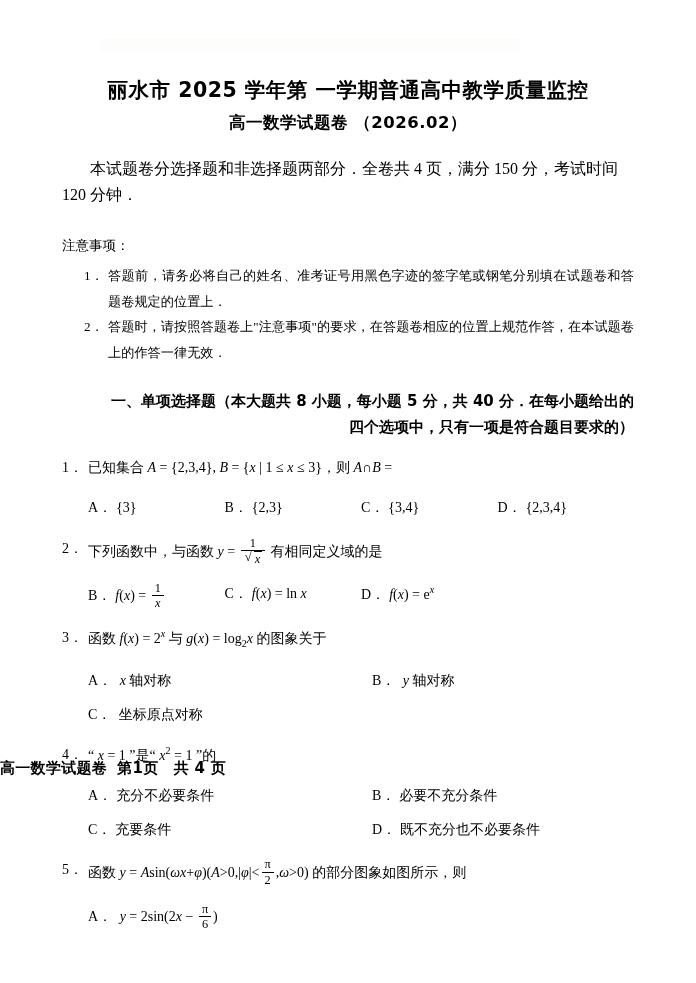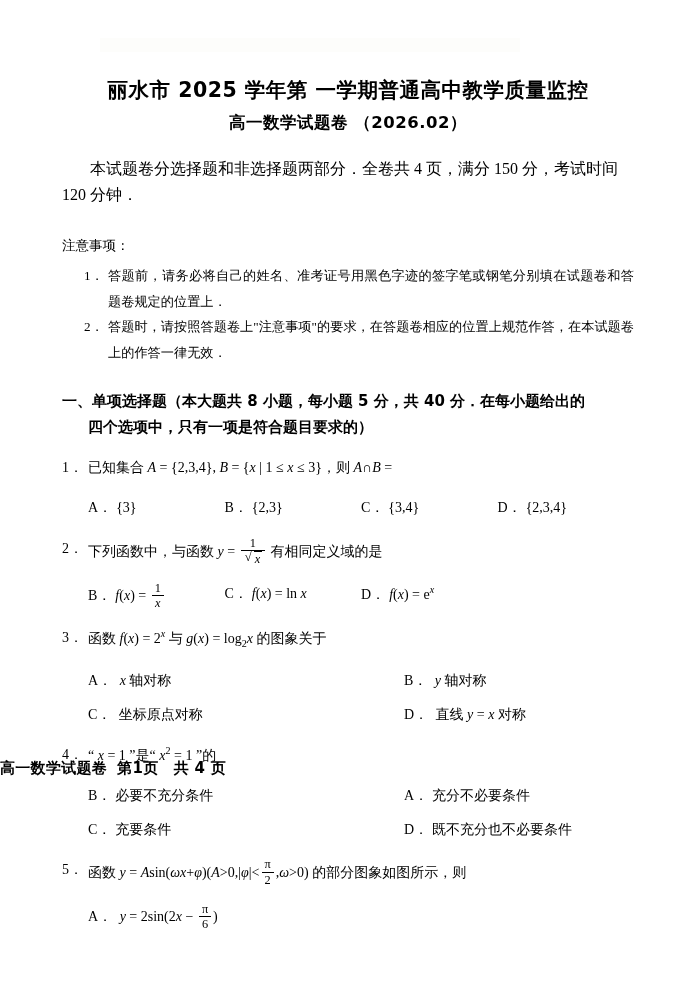--- a/index.html
+++ b/index.html
@@ -80,20 +80,21 @@
     position: absolute;
     left: 22px;
     top: 0;
   }
   .section-head {
     font-family: "DejaVu Sans", sans-serif;
     font-weight: bold;
     font-size: 15px;
     margin-top: 22px;
     line-height: 1.75;
+    text-align: right;
   }
   .section-head .cont {
     display: block;
     padding-left: 26px;
   }
   .q {
     margin-top: 15px;
     font-size: 14px;
     line-height: 1.8;
     position: relative;
@@ -111,21 +112,20 @@
     margin-top: 15px;
     padding-left: 26px;
     display: flex;
     font-size: 14px;
   }
   .opts.four > div { width: 25%; }
   .opts.two { display: block; }
   .opts.two .row {
     display: flex;
     margin-bottom: 9px;
-    gap: 32px;
   }
   .opts.two .row > div:first-child { width: 52%; }
   .opt-lbl { margin-right: 4px; }
   
   .mi { font-family: "Liberation Serif", serif; font-style: italic; }
   .frac {
     display: inline-block;
     vertical-align: -0.55em;
     text-align: center;
     font-size: 0.88em;
@@ -230,34 +230,33 @@
         <span class="q-num">3．</span>
         <span class="nw">函数 <span class="mi">f</span>(<span class="mi">x</span>) = 2<sup class="mi">x</sup> 与 <span class="mi">g</span>(<span class="mi">x</span>) = log<sub>2</sub><span class="mi">x</span> 的图象关于</span>
       </div>
       <div class="opts two">
         <div class="row">
           <div><span class="opt-lbl">A．</span>&nbsp;<span class="mi">x</span> 轴对称</div>
           <div><span class="opt-lbl">B．</span>&nbsp;<span class="mi">y</span> 轴对称</div>
         </div>
         <div class="row">
           <div><span class="opt-lbl">C．</span>&nbsp;坐标原点对称</div>
-          <div><span class="opt-lbl">D．</span>&nbsp;直线 <span class="mi">y</span> = <span class="mi">x</span> 对称</div>
         </div>
       </div>
     </div>
 
     <div class="q">
       <div class="q-line">
         <span class="q-num">4．</span>
         <span class="nw">“ <span class="mi">x</span> = 1 ”是“ <span class="mi">x</span><sup>2</sup> = 1 ”的</span>
       </div>
       <div class="opts two">
         <div class="row">
+          <div><span class="opt-lbl">A．</span>充分不必要条件</div>
           <div><span class="opt-lbl">B．</span>必要不充分条件</div>
-          <div><span class="opt-lbl">A．</span>充分不必要条件</div>
         </div>
         <div class="row">
           <div><span class="opt-lbl">C．</span>充要条件</div>
           <div><span class="opt-lbl">D．</span>既不充分也不必要条件</div>
         </div>
       </div>
     </div>
 
     <div class="q">
       <div class="q-line">

